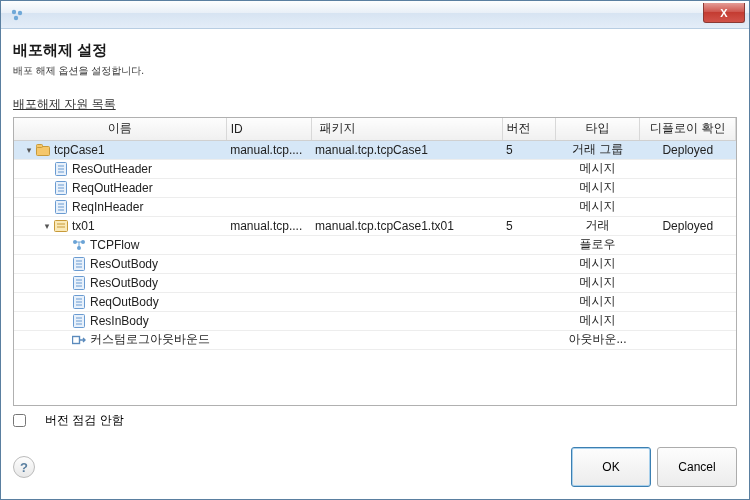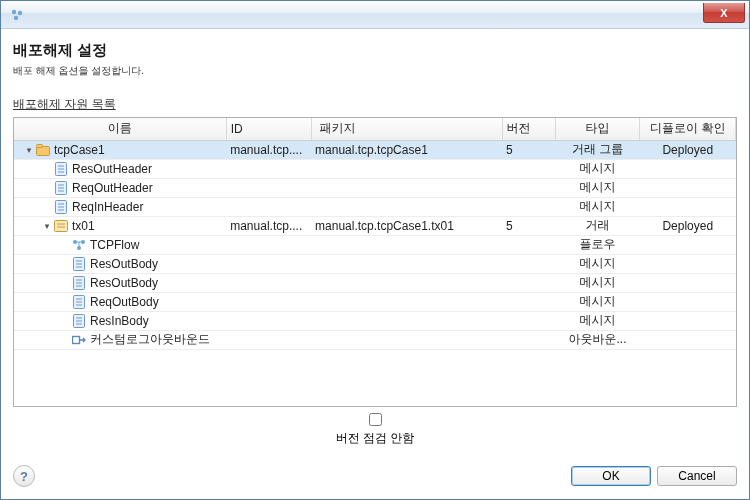--- a/index.html
+++ b/index.html
@@ -27,26 +27,26 @@
 thead .col-pkg { text-align: left; padding-left: 8px; }
 .tree-cell { display: flex; align-items: center; height: 18px; }
 .indent { display: inline-block; flex-shrink: 0; }
 .expander { width: 10px; height: 10px; margin-right: 2px; display: inline-flex; align-items: center; justify-content: center; cursor: pointer; flex-shrink: 0; color: #555; font-size: 9px; }
 .node-icon { width: 14px; height: 14px; margin-right: 4px; display: inline-flex; align-items: center; justify-content: center; flex-shrink: 0; }
 .icon-folder svg rect { fill: #f5c76b; stroke: #c79a3a; }
 .icon-msg svg rect { fill: #e8f1fb; stroke: #6a9bd1; }
 .icon-tx svg rect { fill: #fae9b8; stroke: #c79a3a; }
 .icon-out svg { stroke: #5b8abc; }
 .icon-flow svg { fill: #6ba3d6; }
-.checkbox-row { margin-top: 6px; display: flex; align-items: center; gap: 4px; flex-direction: column; }
+.checkbox-row { margin-top: 6px; display: flex; align-items: center; gap: 19px; }
 .checkbox-row input { width: 13px; height: 13px; }
 .footer { display: flex; align-items: center; margin-top: 18px; }
 .help-btn { width: 22px; height: 22px; border: 1px solid #bbb; border-radius: 50%; background: linear-gradient(#fdfdfd,#e8e8e8); display: flex; align-items: center; justify-content: center; color: #5a7fa0; font-weight: bold; font-size: 13px; cursor: pointer; }
 .spacer { flex: 1; }
-.btn { min-width: 80px; height: 20px; margin-left: 6px; background: linear-gradient(#fdfdfd,#ececec); border: 1px solid #acacac; border-radius: 3px; font-size: 12px; cursor: pointer; padding: 0 12px; }
+.btn { min-width: 80px; height: 40px; margin-left: 6px; background: linear-gradient(#fdfdfd,#ececec); border: 1px solid #acacac; border-radius: 3px; font-size: 12px; cursor: pointer; padding: 0 12px; }
 .btn-default { border: 1px solid #3c7fb1; box-shadow: 0 0 0 1px #a8d0ec inset; }
 </style>
 </head>
 <body>
 
 <div class="window">
   <div class="titlebar">
     <span class="titlebar-icon">
       <svg width="14" height="14" viewBox="0 0 14 14">
           <circle cx="4" cy="4" r="2.2" fill="#6fa8d8"></circle>

